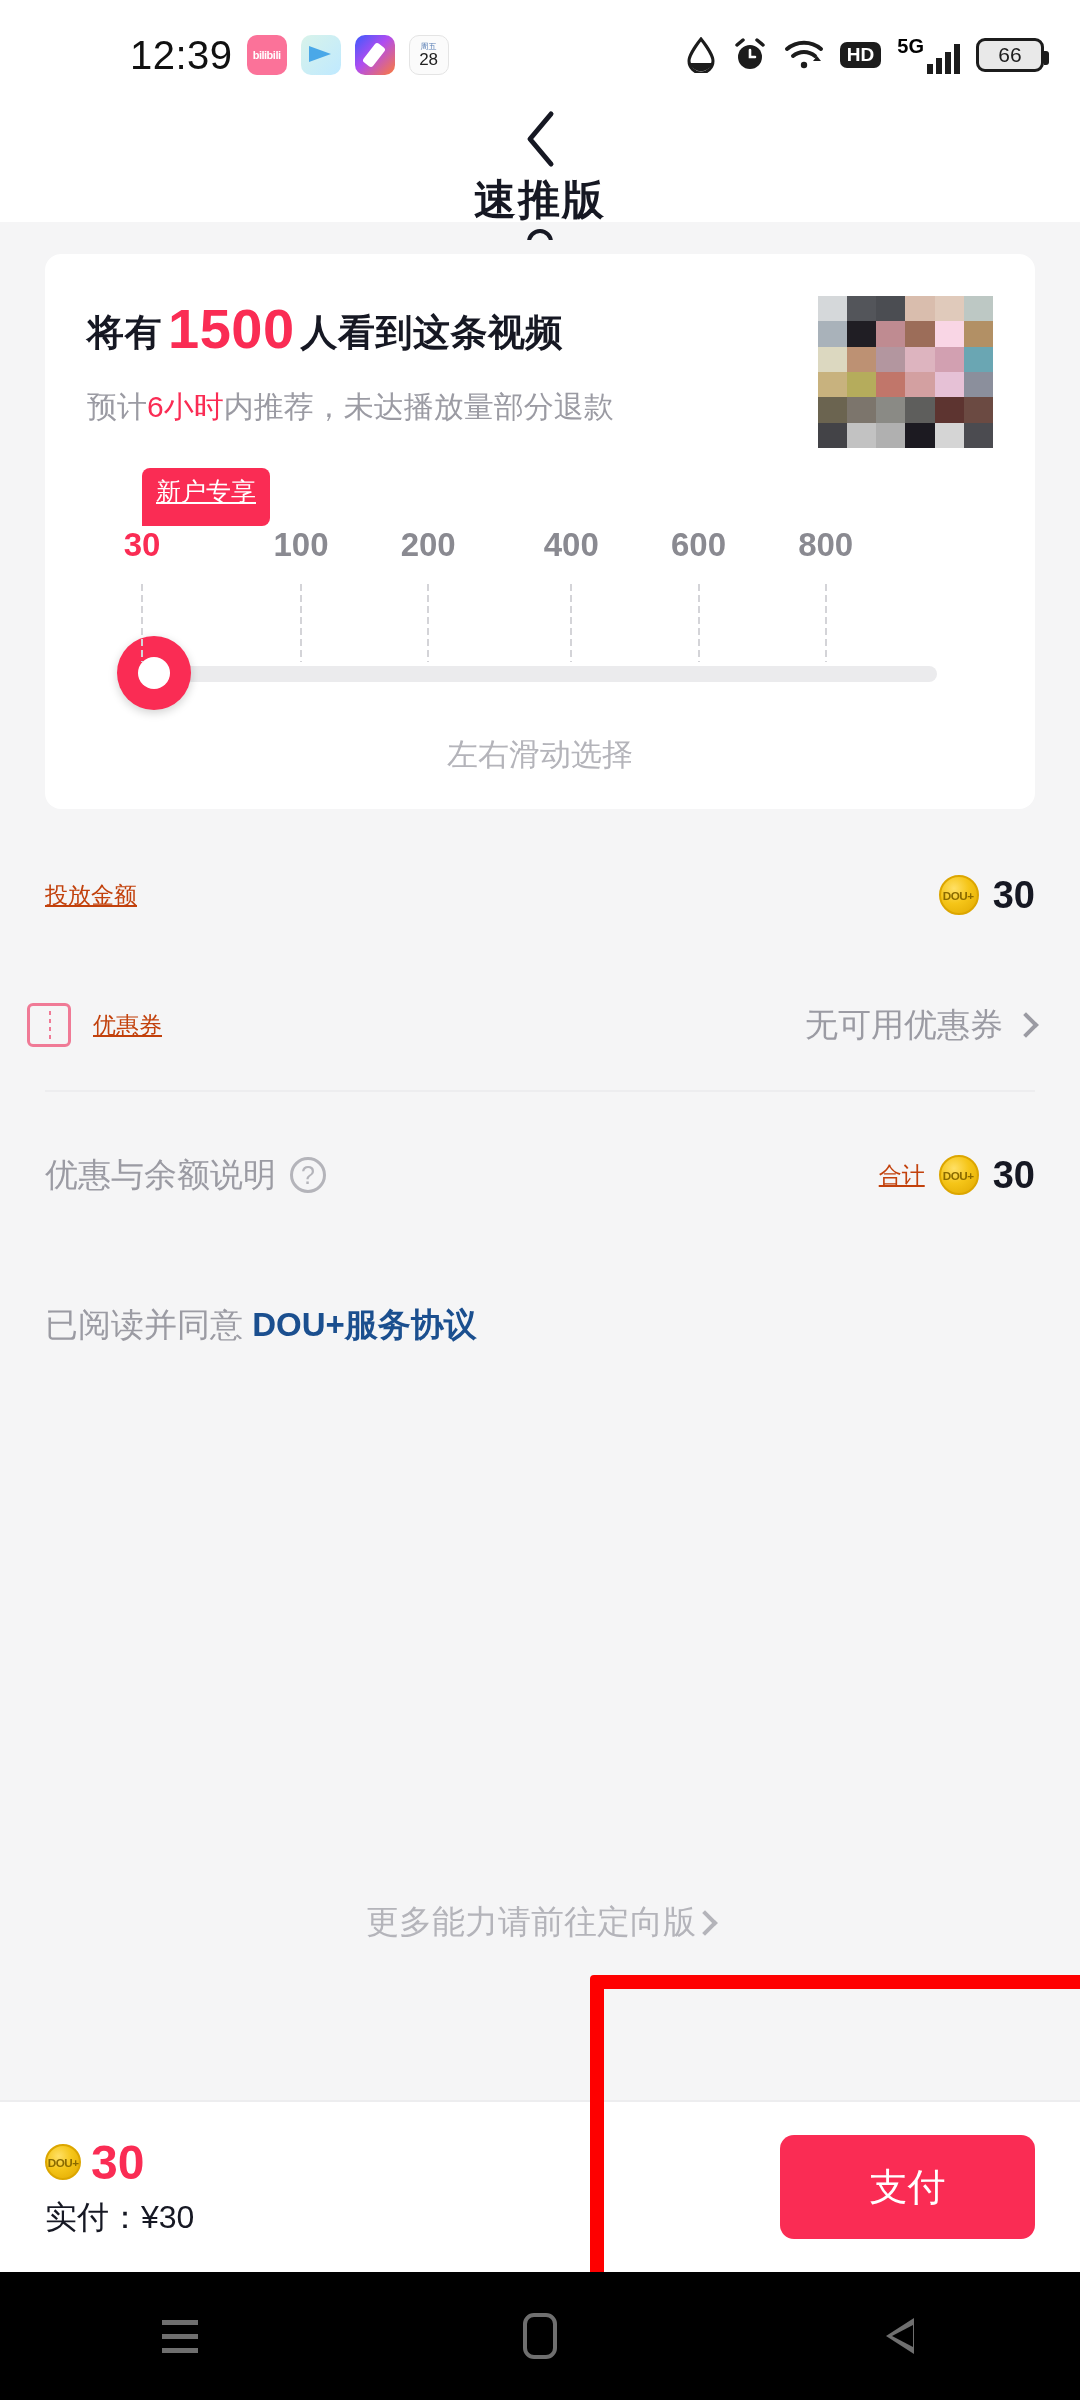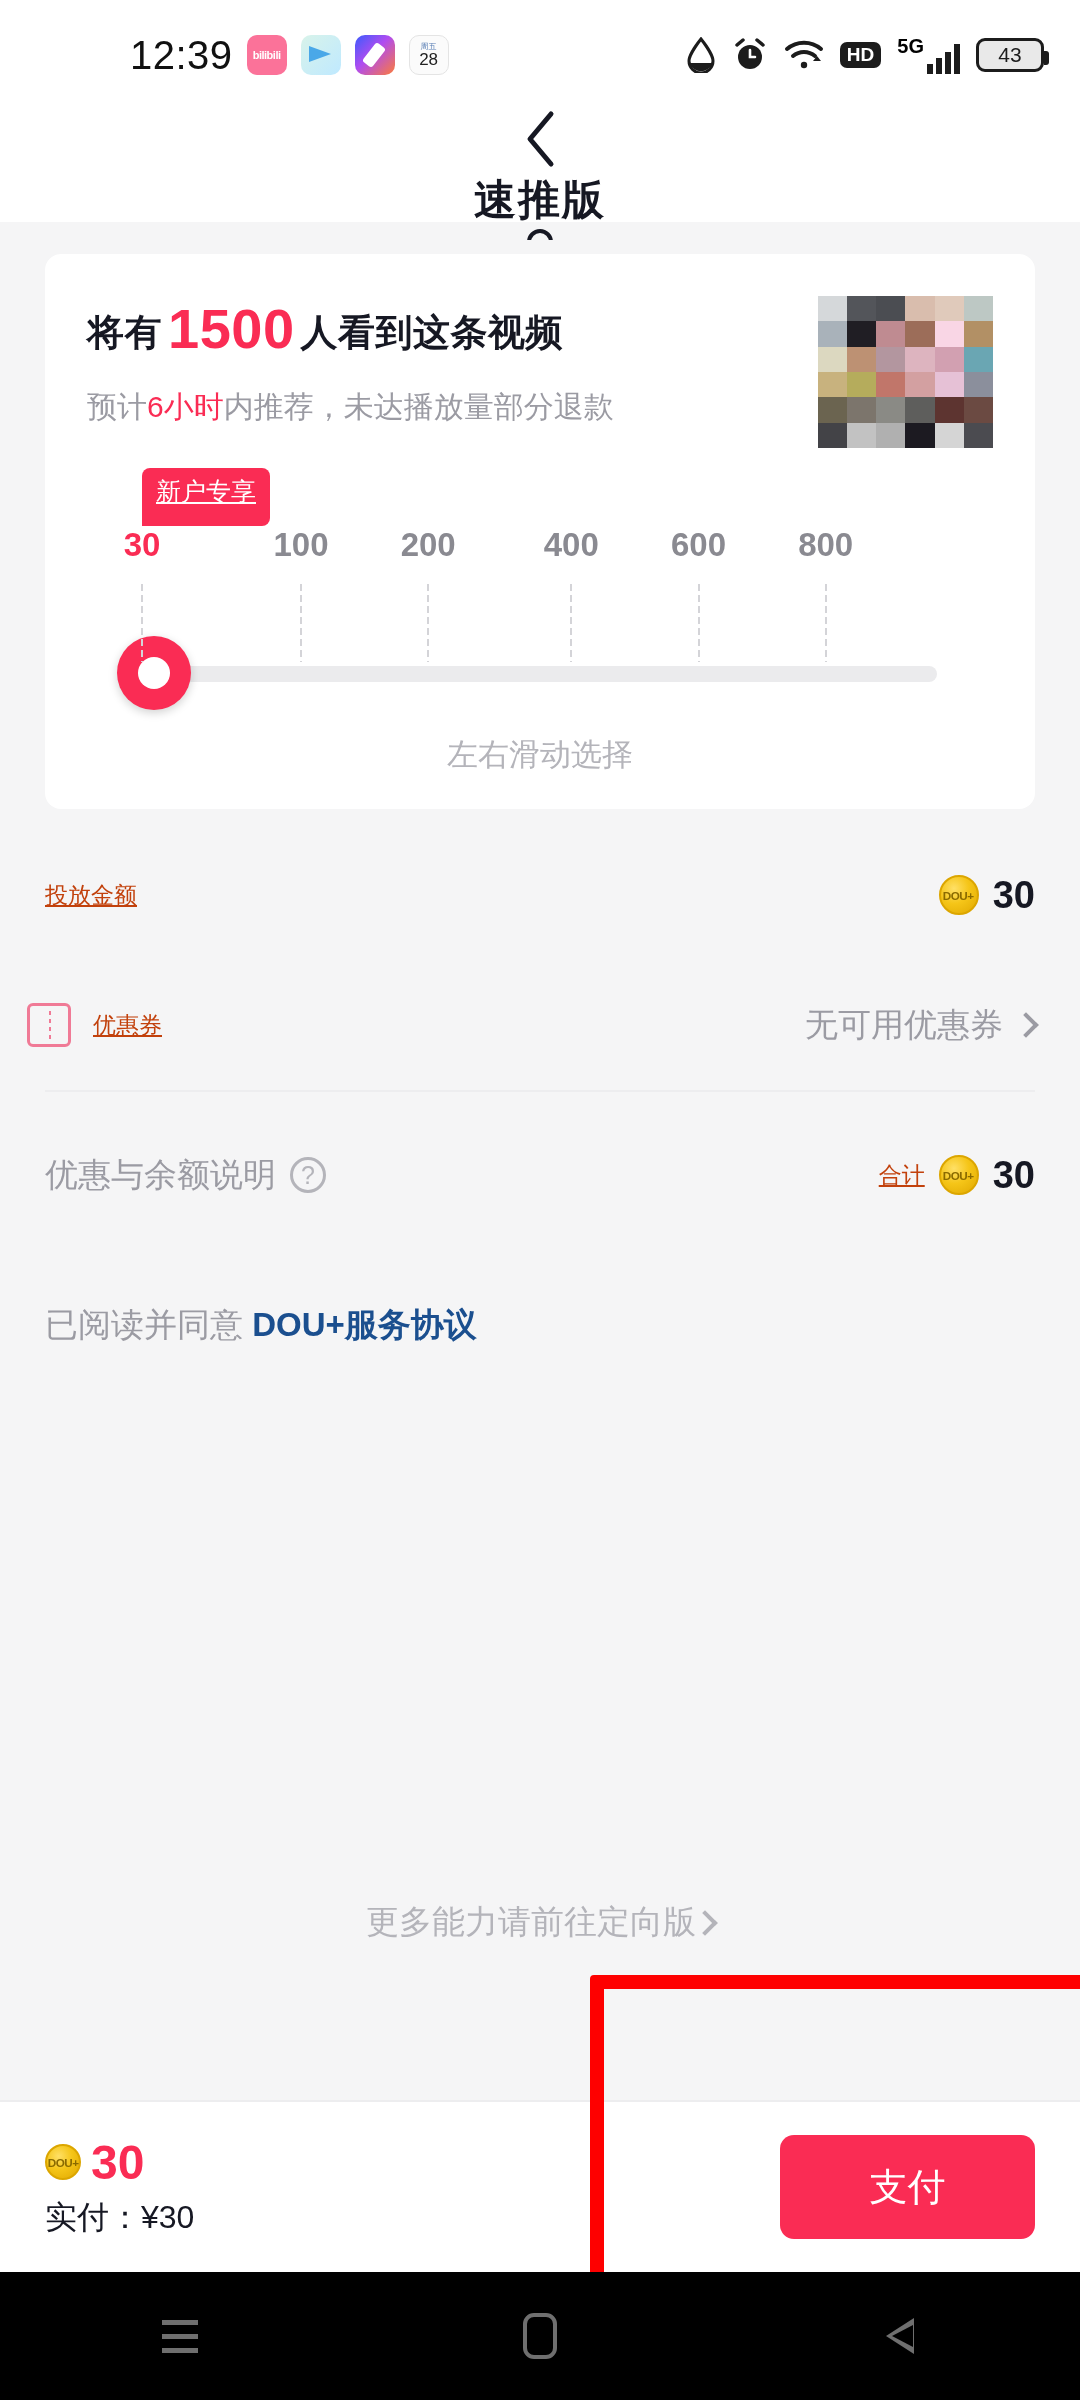--- a/index.html
+++ b/index.html
@@ -171,21 +171,21 @@
       <span class="sb-5g">
         <span class="txt5g">5G</span>
         <span class="bars">
             <i></i>
             <i></i>
             <i></i>
             <i></i>
           </span>
       </span>
       <span class="batt">
-        <span>43</span>
+        <span>66</span>
       </span>
     </div>
   </div>
 
   <div class="header">
     <div class="hdr-back">
       <span>
         <svg width="34" height="58" viewBox="0 0 34 58">
             <path d="M28 4 L7 29 L28 54" stroke="#161823" stroke-width="5" fill="none" stroke-linecap="round" stroke-linejoin="round"></path>
           </svg>

